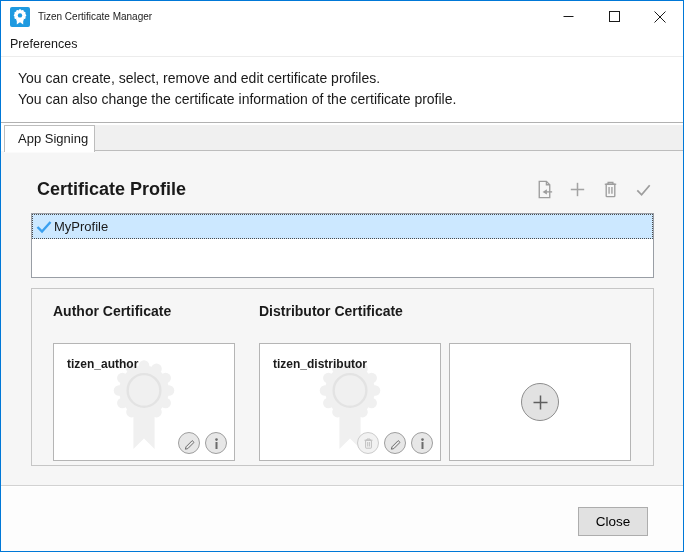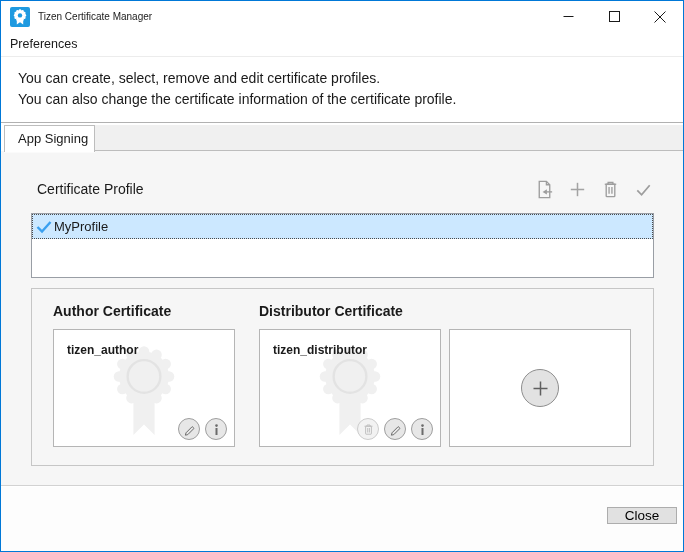--- a/index.html
+++ b/index.html
@@ -38,41 +38,41 @@
   }
   .tabstrip-rest { flex:1 1 auto; background:#f0f0f0; border-bottom:1px solid #bdbdbd; margin-bottom:0px; }
 
   
   .tab-content {
     position:relative; z-index:1;
     height:335px; background:#f6f6f6; border-top:1px solid #bdbdbd; margin-top:-1px;
     padding-top:27px;
   }
   .section-head-row { display:flex; align-items:center; justify-content:space-between; padding:0 28px 0 36px; height:22px; }
-  .section-title { font-weight:normal; font-size:14px; }
+  .section-title { font-weight:bold; font-size:18px; }
   .profile-toolbar { display:flex; gap:9px; }
   .tool-btn { width:24px; height:24px; display:flex; align-items:center; justify-content:center; }
 
   .profile-list {
     margin:13px 29px 0 30px; height:65px; background:#ffffff;
     border:1px solid #999ea5;
   }
   .profile-row {
     height:25px; display:flex; align-items:center; background:#cce8ff;
     outline:1px dotted #4a4a4a; outline-offset:-1px; padding-left:3px;
   }
   .profile-row .check { width:18px; height:16px; flex:0 0 auto; }
   .profile-row .label { font-size:13px; margin-left:1px; }
 
   
   .cert-group {
     margin:10px 29px 0 30px; height:178px; border:1px solid #c6c6c6;
     padding:14px 20px 0 21px; display:flex; gap:24px;
   }
-  .cert-col-heading { font-weight:bold; font-size:14px; margin-bottom:10px; }
+  .cert-col-heading { font-weight:bold; font-size:14px; margin-bottom:24px; }
   .cards-row { display:flex; gap:8px; }
   .cert-card {
     position:relative; width:182px; height:118px;
     background:#ffffff; border:1px solid #b5b5b5; padding:13px 13px 0 13px;
   }
   .card-title { position:relative; z-index:1; font-weight:bold; font-size:12px; }
   .card-verified { position:relative; z-index:1; margin-top:25px; font-size:13px; line-height:18px; width:150px; }
   .card-actions { position:absolute; right:7px; bottom:6px; display:flex; gap:5px; z-index:1; }
   .icon-btn {
     width:22px; height:22px; border-radius:50%;
@@ -85,21 +85,21 @@
   .add-btn {
     width:38px; height:38px; border-radius:50%;
     border:1px solid #8d8d8d; background:#e2e2e2;
     display:flex; align-items:center; justify-content:center;
   }
 
   
   .footer { height:67px; background:#fdfdfd; border-top:1px solid #d2d2d2; position:relative; }
   .footer::before { content:""; position:absolute; top:0; left:0; right:0; height:1px; background:#ffffff; }
   .close-btn {
-    position:absolute; right:6px; top:21px; width:70px; height:17px;
+    position:absolute; right:35px; top:21px; width:70px; height:29px;
     background:#e1e1e1; border:1px solid #adadad; font-size:13.5px;
     font-family:"Liberation Sans", sans-serif; display:flex; align-items:center; justify-content:center;
   }
 </style>
 </head>
 <body>
 
 <div class="window">
 
   <div class="titlebar">

